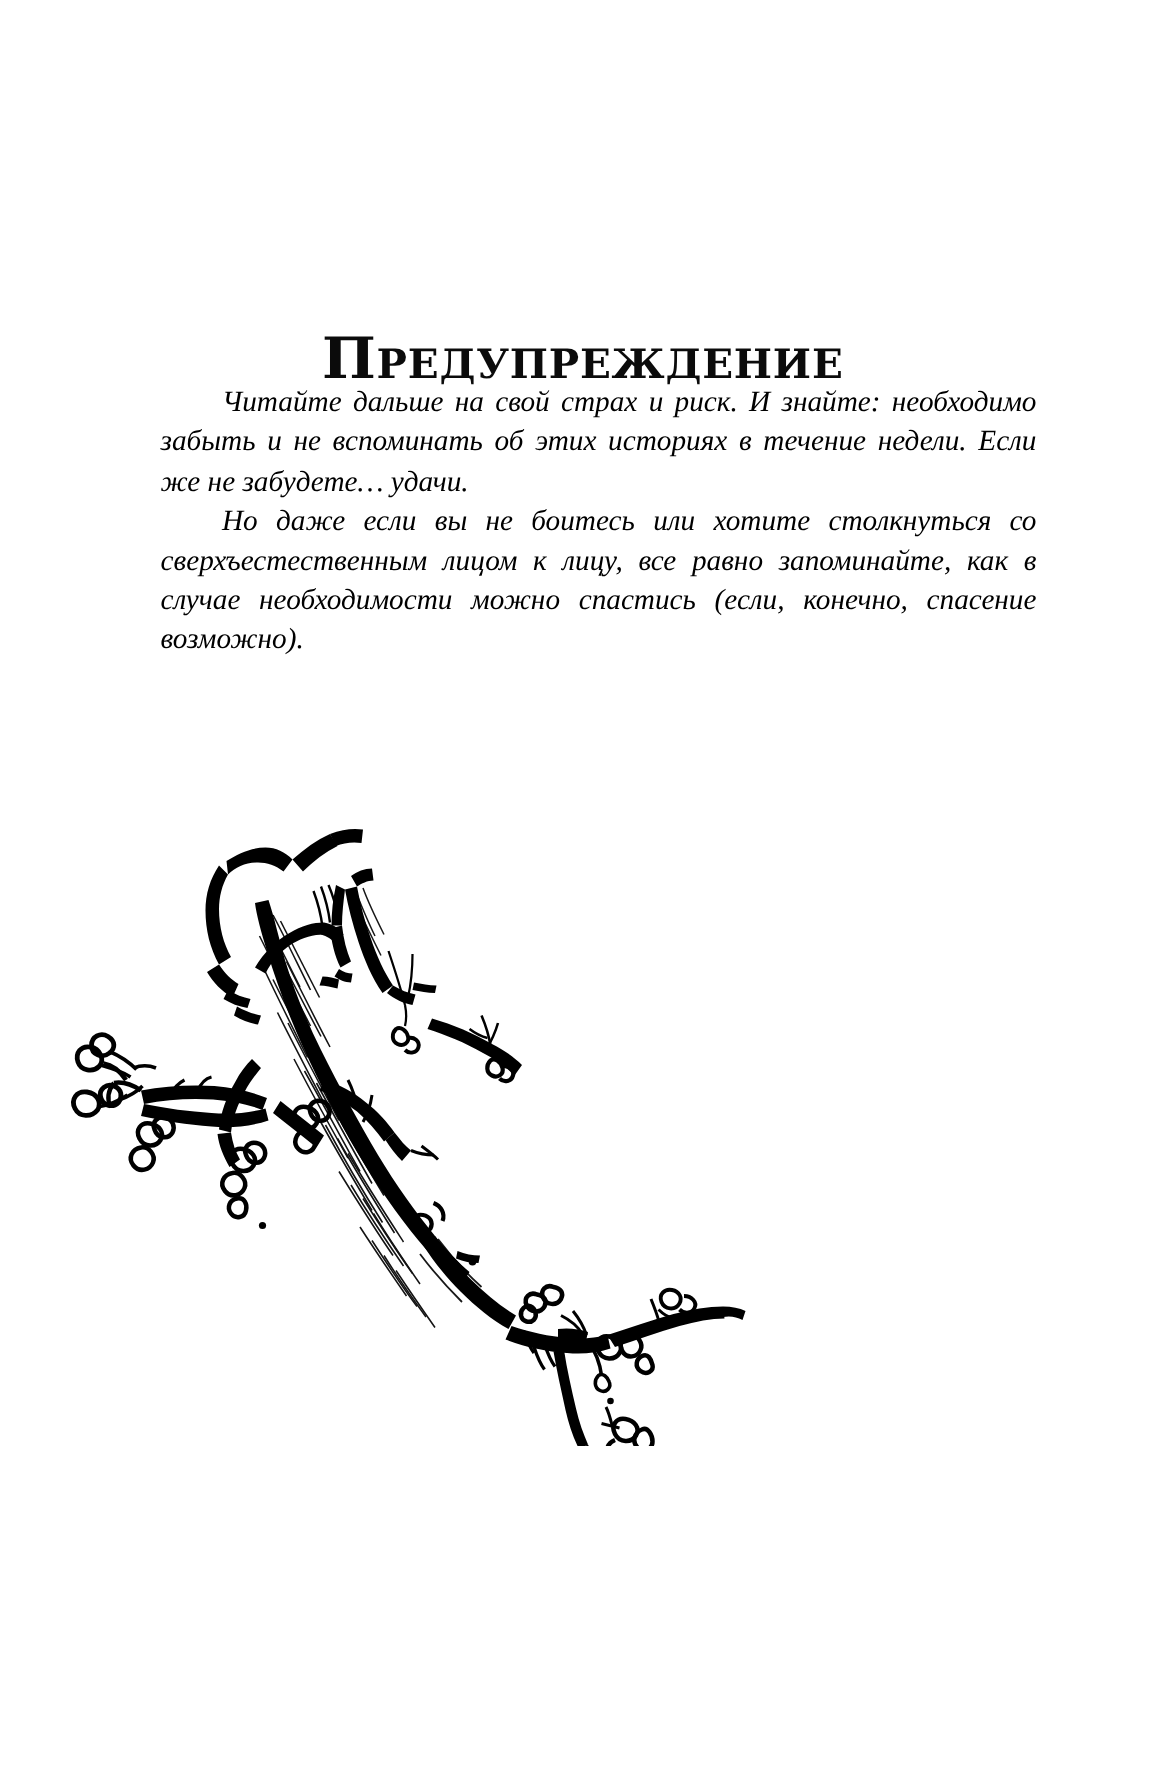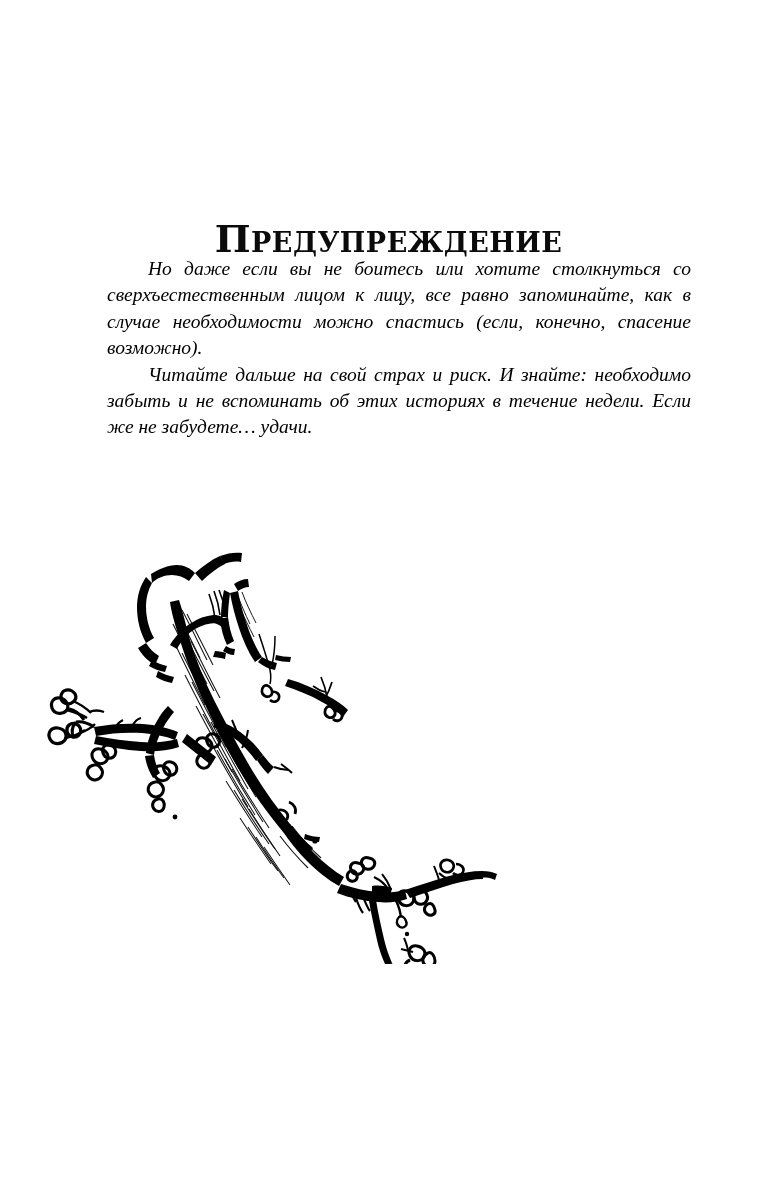--- a/index.html
+++ b/index.html
@@ -78,22 +78,22 @@
   }
 </style>
 </head>
 <body>
 
 <div id="page">
 
   <h1 id="page-title">Предупреждение</h1>
 
   <div id="body-text">
+    <p>Читайте дальше на свой страх и риск. И знайте: необходимо забыть и не вспоминать об этих историях в течение недели. Если же не забудете… удачи.</p>
     <p>Но даже если вы не боитесь или хотите столкнуться со сверхъестественным лицом к лицу, все равно запоминайте, как в случае необходимости можно спастись (если, конечно, спасение возможно).</p>
-    <p>Читайте дальше на свой страх и риск. И знайте: необходимо забыть и не вспоминать об этих историях в течение недели. Если же не забудете… удачи.</p>
   </div>
 
   <div id="illustration">
     <svg viewBox="0 0 470 430" xmlns="http://www.w3.org/2000/svg">
       <g fill="#000000" stroke="none">
 
         <path d="M143,66 C147,78 150,92 154,106 C160,126 168,146 178,166
                  C190,190 203,214 216,236 C228,256 241,274 254,290
                  C262,300 270,308 277,314
                  L272,322 C263,315 253,305 243,293

